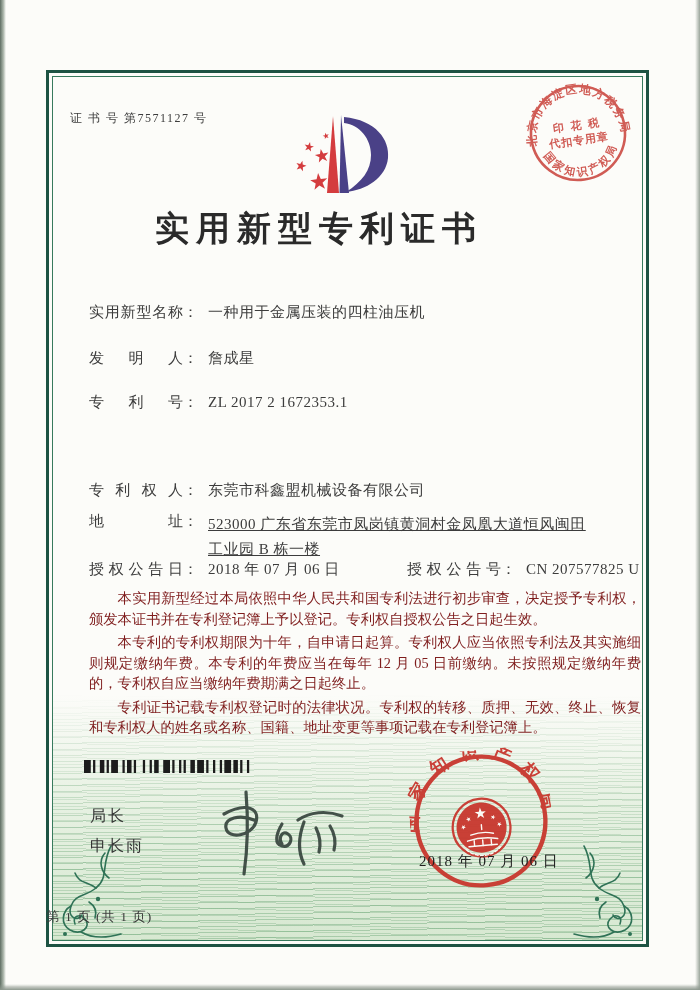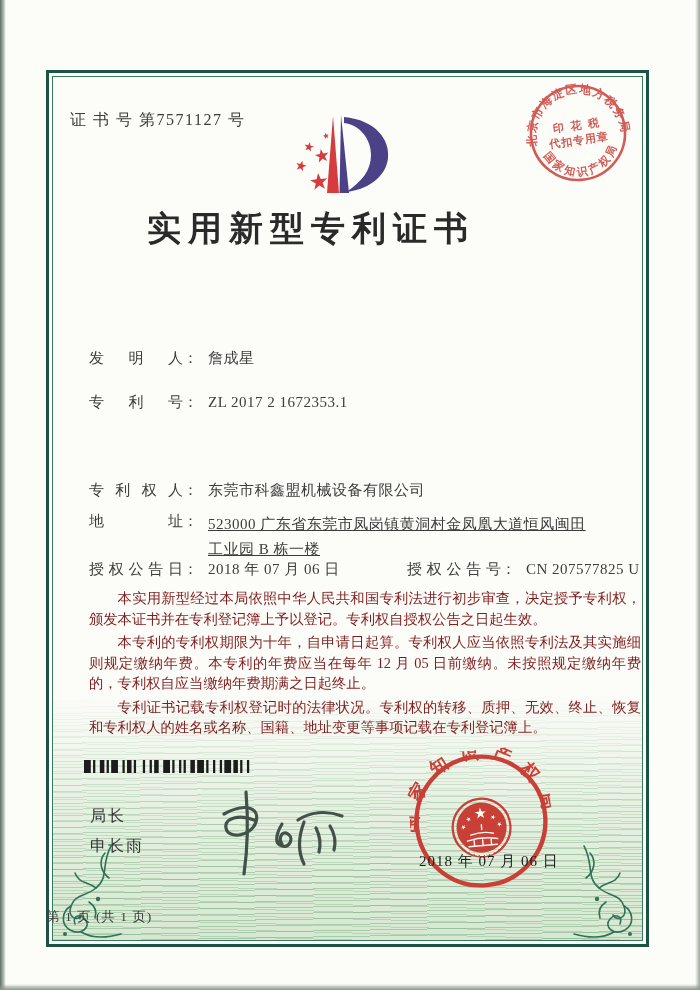--- a/index.html
+++ b/index.html
@@ -27,24 +27,24 @@
     background:
       repeating-linear-gradient(179deg,rgba(118,173,128,.5) 0 1px,rgba(255,255,255,0) 1px 6px),
       repeating-linear-gradient(181.5deg,rgba(118,173,128,.35) 0 1px,rgba(255,255,255,0) 1px 7px);
     -webkit-mask-image:linear-gradient(to bottom,transparent 0,rgba(0,0,0,.55) 35%,#000 75%);
     mask-image:linear-gradient(to bottom,transparent 0,rgba(0,0,0,.55) 35%,#000 75%);}
 
   .flourish{position:absolute;bottom:2px;}
   .flourish.fl-left{left:2px;}
   .flourish.fl-right{right:2px;transform:scaleX(-1);}
 
-  .cert-no{position:absolute;left:66px;top:110px;font-size:16px;color:#3c3c3c;letter-spacing:1.5px;}
+  .cert-no{position:absolute;left:66px;top:110px;font-size:12px;color:#3c3c3c;letter-spacing:1.5px;}
   .logo{position:absolute;left:288px;top:102px;}
   .tax-seal{position:absolute;left:513px;top:72px;transform:rotate(-8deg);opacity:.92;}
-  .doc-title{position:absolute;left:46px;width:522px;top:206px;text-align:center;
+  .doc-title{position:absolute;left:54px;width:522px;top:206px;text-align:center;
     font-size:34px;font-weight:700;letter-spacing:7px;color:#2a2a2a;}
 
   .frow{position:absolute;left:85px;font-size:15px;color:#3c3c3c;white-space:nowrap;}
   .flabel{display:inline-block;width:94px;text-align:justify;text-align-last:justify;}
   .fcolon{display:inline-block;}
   .fvalue{margin-left:10px;letter-spacing:.5px;}
   .fvalue-block{display:inline-block;vertical-align:top;margin-left:10px;letter-spacing:.5px;line-height:25px;white-space:normal;width:440px;text-decoration:underline;}
   .grant2{position:absolute;left:318px;}
 
   .body-text{position:absolute;left:85px;top:588px;width:552px;font-size:14.3px;
@@ -130,20 +130,23 @@
     </text>
     <text x="61" y="57" text-anchor="middle" font-size="11" fill="#cd4f48" font-weight="bold" letter-spacing="2">印 花 税</text>
     <text x="61" y="72" text-anchor="middle" font-size="11" fill="#cd4f48" font-weight="bold" letter-spacing="1">代扣专用章</text>
     <text font-size="11" fill="#cd4f48" letter-spacing="2.5" font-weight="bold">
       <textPath href="#taxBot" startOffset="50%" text-anchor="middle">国家知识产权局</textPath>
     </text>
   </svg>
 
   <div class="doc-title">实用新型专利证书</div>
 
+  <div class="frow" style="top:303px">
+    <span class="flabel">实用新型名称</span><span class="fcolon">：</span><span class="fvalue">一种用于金属压装的四柱油压机</span>
+  </div>
   <div class="frow" style="top:349px">
     <span class="flabel">发明人</span><span class="fcolon">：</span><span class="fvalue">詹成星</span>
   </div>
   <div class="frow" style="top:393px">
     <span class="flabel">专利号</span><span class="fcolon">：</span><span class="fvalue">ZL 2017 2 1672353.1</span>
   </div>
   <div class="frow" style="top:481px">
     <span class="flabel">专利权人</span><span class="fcolon">：</span><span class="fvalue">东莞市科鑫盟机械设备有限公司</span>
   </div>
   <div class="frow" style="top:512px">

